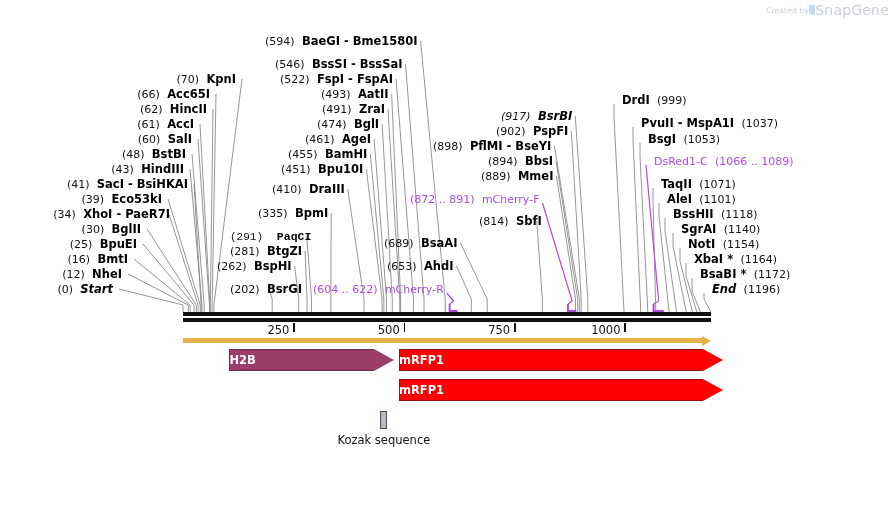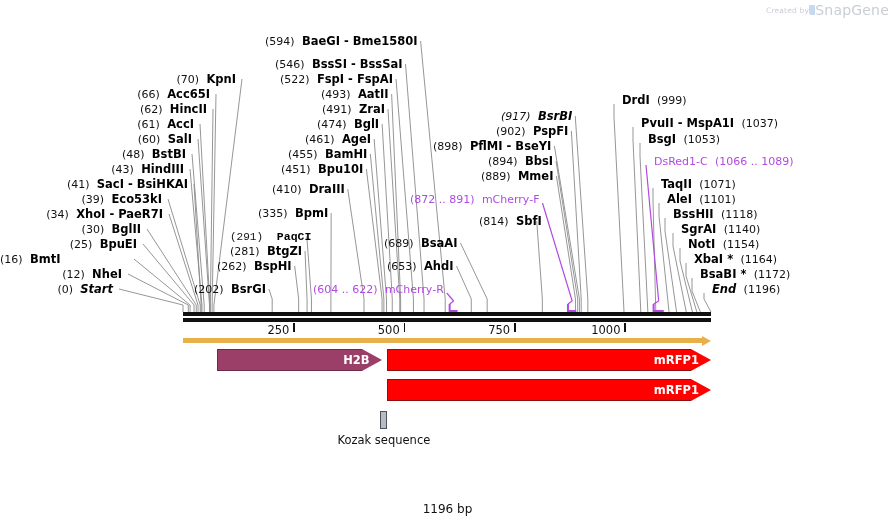--- a/index.html
+++ b/index.html
@@ -42,21 +42,21 @@
   
   .backbone-outer{position:absolute;background:#111;}
   .ruler-tick{position:absolute;background:#111;width:1.6px;}
   .ruler-num{position:absolute;font-size:11.5px;color:#111;white-space:nowrap;}
 
   
   .orfline{position:absolute;height:5px;background:#e8b04b;}
   .orfhead{position:absolute;width:0;height:0;
     border-top:5px solid transparent;border-bottom:5px solid transparent;
     border-left:9px solid #e8b04b;}
-  .farrow{position:absolute;display:flex;align-items:center;justify-content:flex-end;}
+  .farrow{position:absolute;display:flex;align-items:center;justify-content:flex-start;margin-left:12px;}
   .farrow .fbody{position:absolute;left:0;top:0;bottom:0;}
   .farrow .fhead{position:absolute;top:0;bottom:0;width:0;height:0;}
   .farrow .flabel{position:relative;z-index:3;color:#fff;font-size:11.5px;font-weight:bold;}
 
   .kozak-box{position:absolute;background:#b6bcc4;border:1.4px solid #4b5158;}
   .kozak-cap{position:absolute;font-size:11.5px;color:#111;white-space:nowrap;}
 
   
   .title{position:absolute;width:100%;text-align:center;font-size:14px;font-weight:bold;color:#000;}
   .subtitle{position:absolute;width:100%;text-align:center;font-size:12px;color:#111;}
@@ -187,41 +187,41 @@
   <div id="label-layer">
       <div class="lbl lt" style="top: 74px; left: 0px; width: 236px; text-align: right;"><span class="pos">(70)</span>&nbsp; <span class="nm">KpnI</span></div>
       <div class="lbl lt" style="top: 89px; left: 0px; width: 210px; text-align: right;"><span class="pos">(66)</span>&nbsp; <span class="nm">Acc65I</span></div>
       <div class="lbl lt" style="top: 104px; left: 0px; width: 207px; text-align: right;"><span class="pos">(62)</span>&nbsp; <span class="nm">HincII</span></div>
       <div class="lbl lt" style="top: 119px; left: 0px; width: 194px; text-align: right;"><span class="pos">(61)</span>&nbsp; <span class="nm">AccI</span></div>
       <div class="lbl lt" style="top: 134px; left: 0px; width: 192px; text-align: right;"><span class="pos">(60)</span>&nbsp; <span class="nm">SalI</span></div>
       <div class="lbl lt" style="top: 149px; left: 0px; width: 186px; text-align: right;"><span class="pos">(48)</span>&nbsp; <span class="nm">BstBI</span></div>
       <div class="lbl lt" style="top: 164px; left: 0px; width: 184px; text-align: right;"><span class="pos">(43)</span>&nbsp; <span class="nm">HindIII</span></div>
       <div class="lbl lt" style="top: 179px; left: 0px; width: 188px; text-align: right;"><span class="pos">(41)</span>&nbsp; <span class="nm">SacI  -  BsiHKAI</span></div>
       <div class="lbl lt" style="top: 194px; left: 0px; width: 162px; text-align: right;"><span class="pos">(39)</span>&nbsp; <span class="nm">Eco53kI</span></div>
-      <div class="lbl lt" style="top: 209px; left: 0px; width: 163px; text-align: right;"><span class="pos">(34)</span>&nbsp; <span class="nm">XhoI  -  PaeR7I</span></div>
+      <div class="lbl lt" style="top: 209px; left: 0px; width: 163px; text-align: right; padding-left: 7px;"><span class="pos">(34)</span>&nbsp; <span class="nm">XhoI  -  PaeR7I</span></div>
       <div class="lbl lt" style="top: 224px; left: 0px; width: 141px; text-align: right;"><span class="pos">(30)</span>&nbsp; <span class="nm">BglII</span></div>
       <div class="lbl lt" style="top: 239px; left: 0px; width: 137px; text-align: right;"><span class="pos">(25)</span>&nbsp; <span class="nm">BpuEI</span></div>
-      <div class="lbl lt" style="top: 254px; left: 0px; width: 128px; text-align: left;"><span class="pos">(16)</span>&nbsp; <span class="nm">BmtI</span></div>
+      <div class="lbl lt" style="top: 254px; left: 0px; width: 128px; text-align: right;"><span class="pos">(16)</span>&nbsp; <span class="nm">BmtI</span></div>
       <div class="lbl lt" style="top: 269px; left: 0px; width: 122px; text-align: right;"><span class="pos">(12)</span>&nbsp; <span class="nm">NheI</span></div>
       <div class="lbl lt" style="top: 284px; left: 0px; width: 113px; text-align: right;"><span class="pos">(0)</span>&nbsp; <span class="nm ital">Start</span></div>
       <div class="lbl rt" style="top: 36px; left: 265px;"><span class="pos">(594)</span>&nbsp; <span class="nm">BaeGI  -  Bme1580I</span></div>
       <div class="lbl rt" style="top: 59px; left: 275px;"><span class="pos">(546)</span>&nbsp; <span class="nm">BssSI  -  BssSaI</span></div>
       <div class="lbl rt" style="top: 74px; left: 280px;"><span class="pos">(522)</span>&nbsp; <span class="nm">FspI  -  FspAI</span></div>
       <div class="lbl rt" style="top: 89px; left: 321px;"><span class="pos">(493)</span>&nbsp; <span class="nm">AatII</span></div>
       <div class="lbl rt" style="top: 104px; left: 322px;"><span class="pos">(491)</span>&nbsp; <span class="nm">ZraI</span></div>
       <div class="lbl rt" style="top: 119px; left: 317px;"><span class="pos">(474)</span>&nbsp; <span class="nm">BglI</span></div>
       <div class="lbl rt" style="top: 134px; left: 305px;"><span class="pos">(461)</span>&nbsp; <span class="nm">AgeI</span></div>
       <div class="lbl rt" style="top: 149px; left: 288px;"><span class="pos">(455)</span>&nbsp; <span class="nm">BamHI</span></div>
       <div class="lbl rt" style="top: 164px; left: 281px;"><span class="pos">(451)</span>&nbsp; <span class="nm">Bpu10I</span></div>
       <div class="lbl rt" style="top: 184px; left: 272px;"><span class="pos">(410)</span>&nbsp; <span class="nm">DraIII</span></div>
       <div class="lbl rt" style="top: 208px; left: 258px;"><span class="pos">(335)</span>&nbsp; <span class="nm">BpmI</span></div>
       <div class="lbl rt" style="top: 231px; left: 230px; font-family: Liberation Mono, monospace;"><span class="pos">(291)</span>&nbsp; <span class="nm">PaqCI</span></div>
       <div class="lbl rt" style="top: 246px; left: 230px;"><span class="pos">(281)</span>&nbsp; <span class="nm">BtgZI</span></div>
       <div class="lbl rt" style="top: 261px; left: 217px;"><span class="pos">(262)</span>&nbsp; <span class="nm">BspHI</span></div>
-      <div class="lbl rt" style="top: 284px; left: 194px;"><span class="pos">(202)</span>&nbsp; <span class="nm">BsrGI</span></div>
+      <div class="lbl rt" style="top: 284px; left: 194px; padding-left: 36px;"><span class="pos">(202)</span>&nbsp; <span class="nm">BsrGI</span></div>
       <div class="lbl rt" style="top: 111px; left: 501px; font-style: italic;"><span class="pos">(917)</span>&nbsp; <span class="nm">BsrBI</span></div>
       <div class="lbl rt" style="top: 126px; left: 496px;"><span class="pos">(902)</span>&nbsp; <span class="nm">PspFI</span></div>
       <div class="lbl rt" style="top: 141px; left: 433px;"><span class="pos">(898)</span>&nbsp; <span class="nm">PflMI  -  BseYI</span></div>
       <div class="lbl rt" style="top: 156px; left: 488px;"><span class="pos">(894)</span>&nbsp; <span class="nm">BbsI</span></div>
       <div class="lbl rt" style="top: 171px; left: 481px;"><span class="pos">(889)</span>&nbsp; <span class="nm">MmeI</span></div>
       <div class="lbl rt" style="top: 216px; left: 471px; margin-left: 8px;"><span class="pos">(814)</span>&nbsp; <span class="nm">SbfI</span></div>
       <div class="lbl rt" style="top: 238px; left: 384px;"><span class="pos">(689)</span>&nbsp; <span class="nm">BsaAI</span></div>
       <div class="lbl rt" style="top: 261px; left: 387px;"><span class="pos">(653)</span>&nbsp; <span class="nm">AhdI</span></div>
       <div class="lbl rt" style="top: 95px; left: 622px;"><span class="nm">DrdI</span>&nbsp; <span class="pos">(999)</span></div>
       <div class="lbl rt" style="top: 118px; left: 641px;"><span class="nm">PvuII  -  MspA1I</span>&nbsp; <span class="pos">(1037)</span></div>
@@ -270,14 +270,13 @@
         <div class="fhead" style="left: 304.04px; width: 0px; height: 0px; border-top: 11px solid transparent; border-bottom: 11px solid transparent; border-left: 20px solid rgb(255, 0, 0);"></div>
         <span class="flabel" style="margin-right: 12px;">mRFP1</span>
       </div>
     </div>
 
   <div id="kozak-layer">
       <div class="kozak-box" style="left: 380.37px; top: 411px; width: 5px; height: 16px;"></div>
       <div class="kozak-cap" style="left: 0px; top: 433px; width: 767.739px; text-align: center;">Kozak sequence</div>
     </div>
 
-  <div class="subtitle" style="top:502px">1196 bp</div>
 </div>
 
 </body></html>

